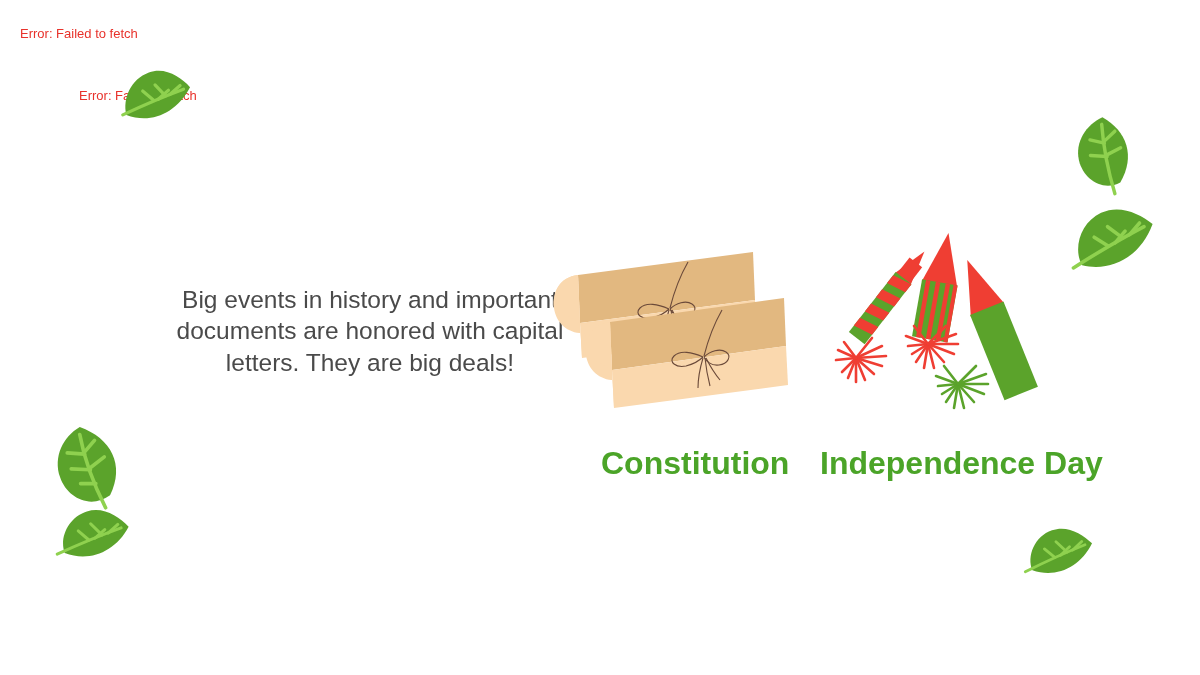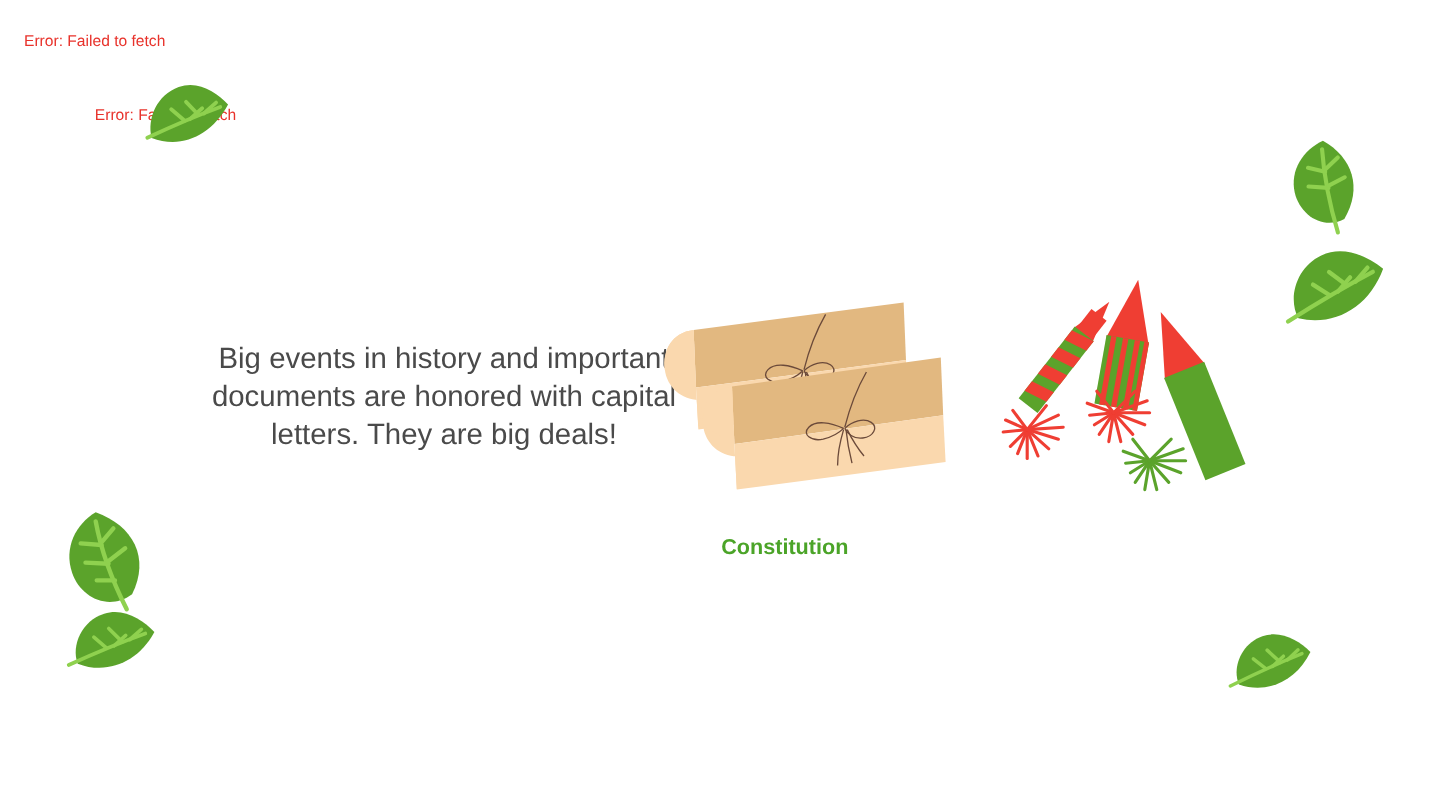--- a/index.html
+++ b/index.html
@@ -62,21 +62,21 @@
     line-height: 1.28;
     font-weight: 400;
   }
 
   
   .caption {
     position: absolute;
     color: #4ba428;
     font-family: "Liberation Sans", sans-serif;
     font-weight: 700;
-    font-size: 18px;
+    font-size: 32px;
     white-space: nowrap;
     line-height: 1;
   }
   #caption-constitution { left: 601px; top: 447px; }
   #caption-independence { left: 820px; top: 447px; }
 
   
   .art { position: absolute; }
   #scroll-art   { left: 548px; top: 240px; width: 260px; height: 190px; }
   #firework-art { left: 808px; top: 226px; width: 236px; height: 200px; }
@@ -319,14 +319,15 @@
             <path d="M48 56 L30 52"></path>
           <path d="M66 36 L72 20"></path>
             <path d="M54 50 L60 34"></path>
         </g>
       </g>
     </svg>
   </div>
 
   <div class="caption" id="caption-constitution">Constitution</div>
 
+  <div class="caption" id="caption-independence">Independence Day</div>
 
 </div>
 
 </body></html>

